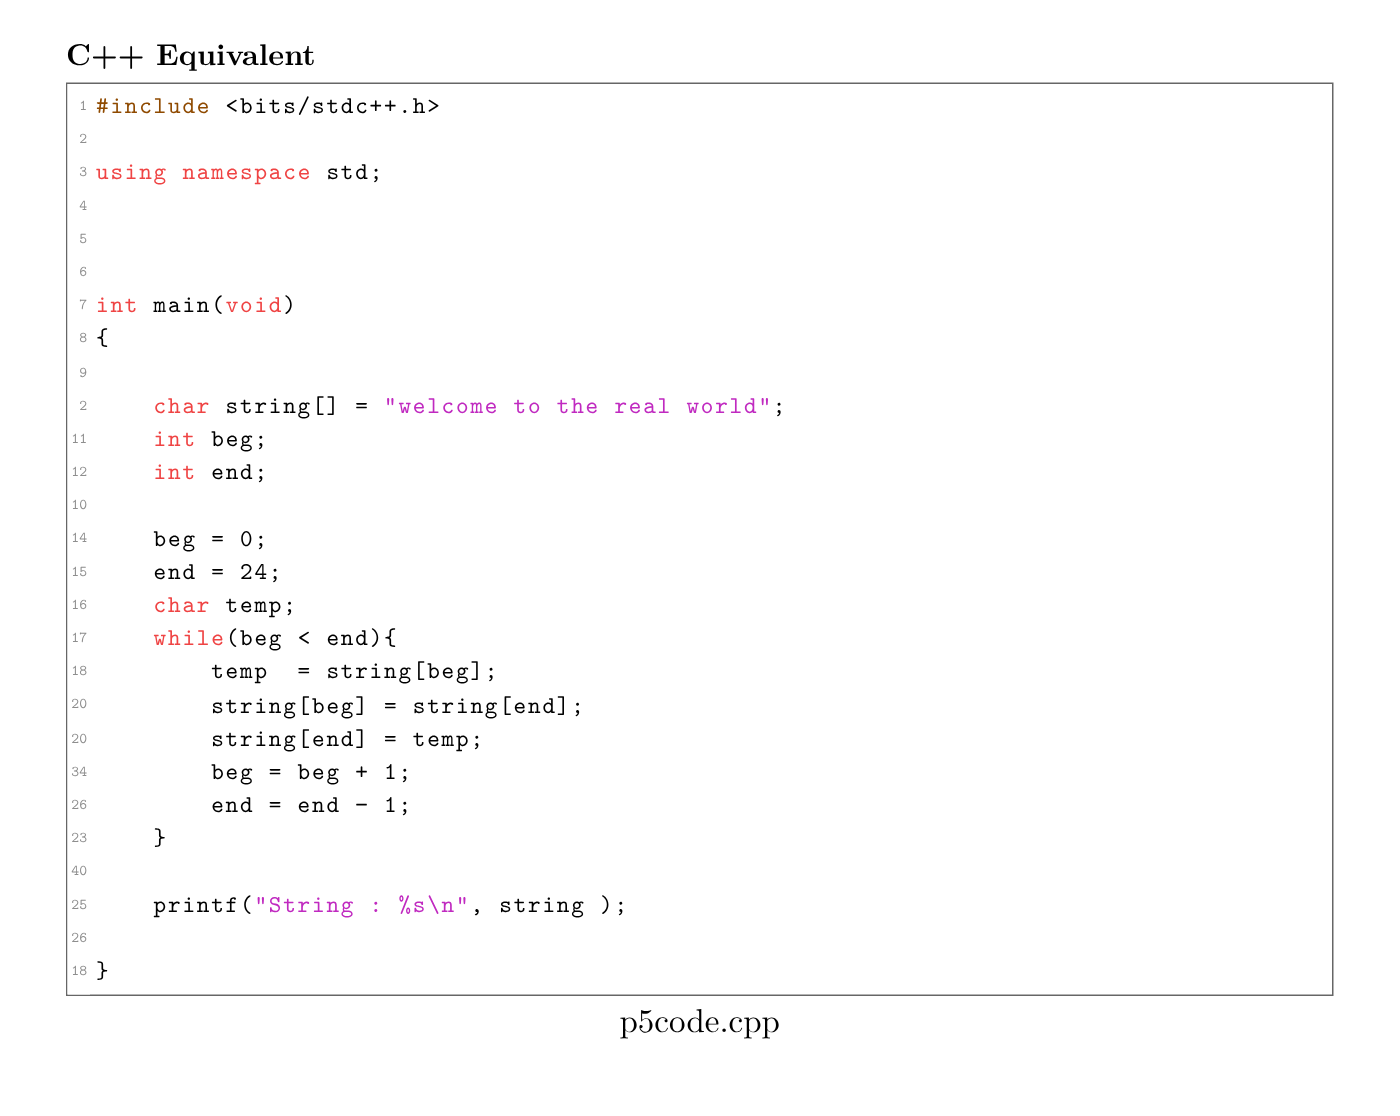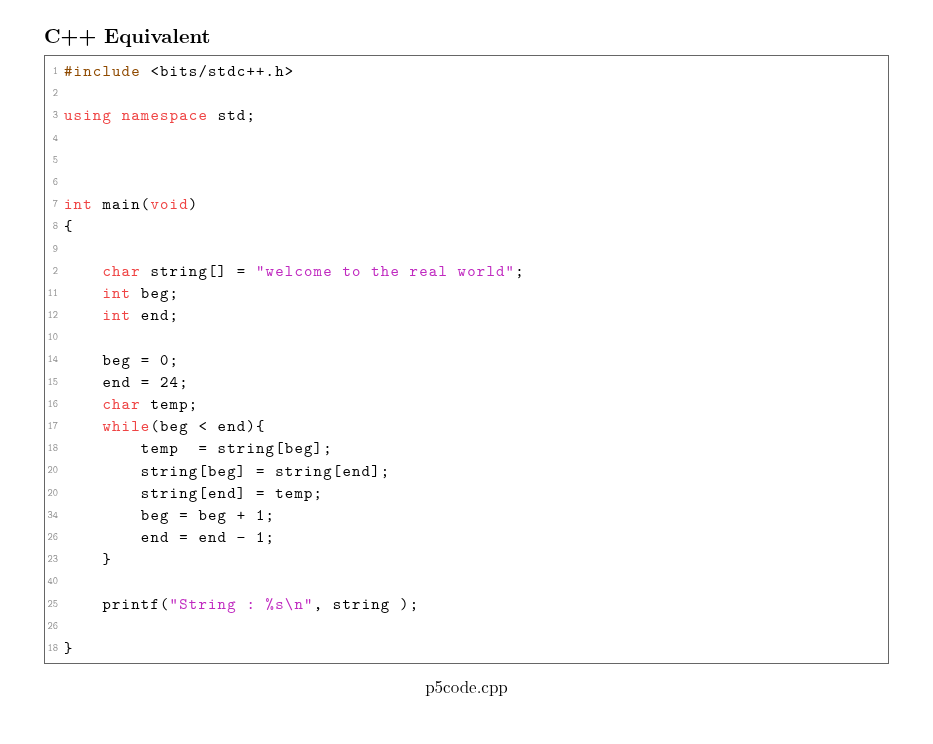--- a/index.html
+++ b/index.html
@@ -46,22 +46,22 @@
     line-height: 22.2px;
     white-space: pre;
     letter-spacing: 1.2px;
     color: #000;
   }
   .tk-pp  { color: #8f4a00; }
   .tk-kw  { color: #ef4444; }
   .tk-str { color: #c02ac0; }
   .caption {
     text-align: center;
-    font-size: 17px;
-    margin-top: 10px;
+    font-size: 22px;
+    margin-top: 0;
   }
 </style>
 </head>
 <body>
 
 <div class="section-title">C++ Equivalent</div>
 
 <div class="code-block">
   <div class="gutter" id="gutter">
       <div>1</div>

